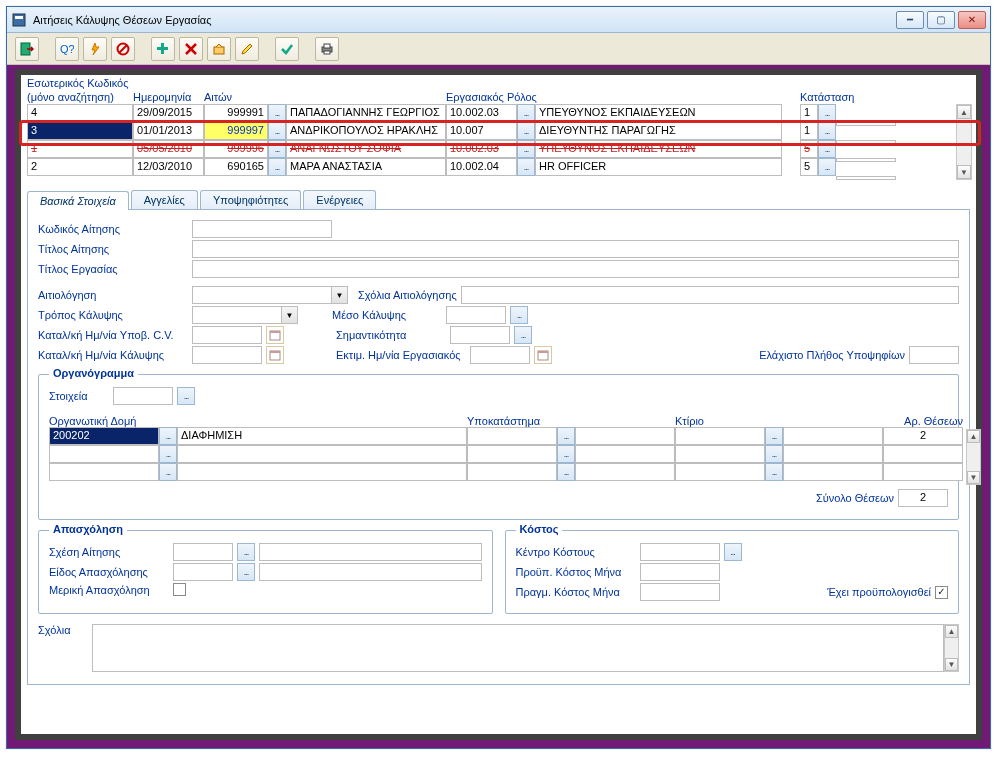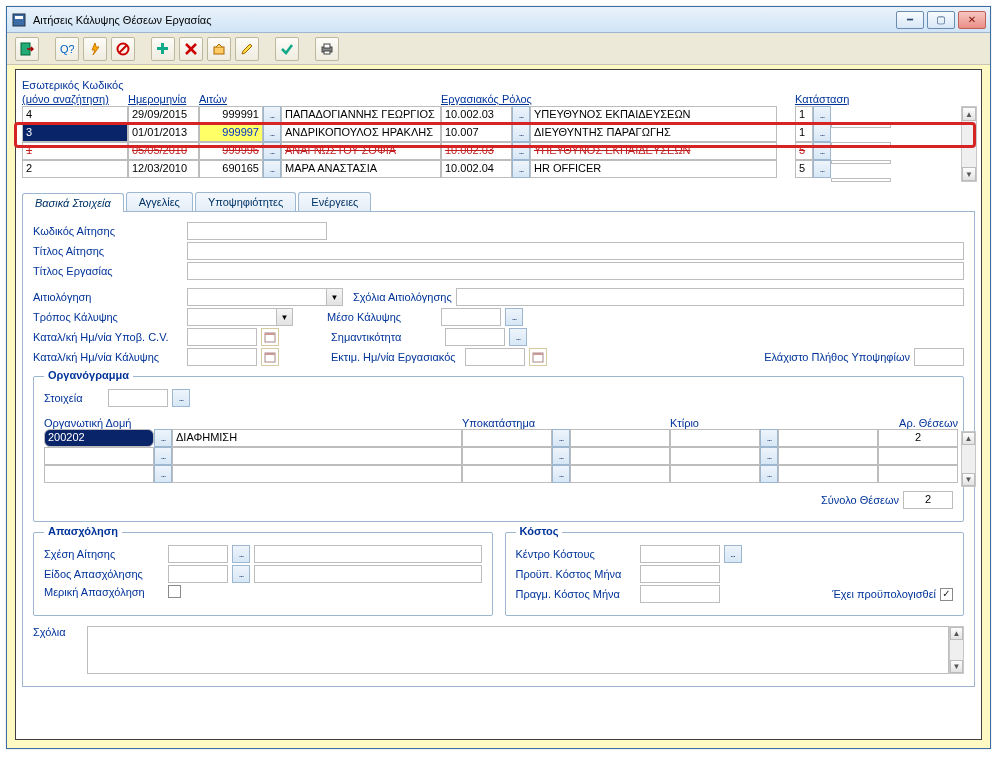--- a/index.html
+++ b/index.html
@@ -1,29 +1,29 @@
 <!DOCTYPE html>
 <html><head>
 <meta charset="utf-8">
 <style>
   * { box-sizing: border-box; font-family: Tahoma, Arial, sans-serif; font-size: 11px; }
   body { margin: 0; background: #fff; padding: 6px; }
-  .window { width: 985px; height: 743px; border: 1px solid #3a6ea5; background: #fef9c3; position: relative; box-shadow: 0 0 0 1px rgba(0,0,0,0.05); }
+  .window { width: 985px; height: 743px; border: 1px solid #3a6ea5; background: #701a75; position: relative; box-shadow: 0 0 0 1px rgba(0,0,0,0.05); }
   .titlebar { height: 26px; background: linear-gradient(#eaf3fb,#cfe4f6); display:flex; align-items:center; padding:0 4px; border-bottom:1px solid #9db7d1;}
   .titlebar .ticon { width:16px;height:16px;margin-right:6px;display:inline-flex;align-items:center;justify-content:center;}
   .titlebar .ttxt { color:#000; flex:1; }
   .winbtns { display:flex; gap:3px; }
   .winbtn { width:28px;height:18px;border:1px solid #6b8bb0;background:linear-gradient(#f7fbff,#d8e7f6);border-radius:2px;display:flex;align-items:center;justify-content:center;color:#2b4b72;font-size:10px;}
   .winbtn.close { background:linear-gradient(#f7c6c2,#e98e85); border-color:#c06058; color:#7a100a;}
   .toolbar { height:32px; background:#ece9d8; display:flex; align-items:center; gap:4px; padding:4px 8px; border-bottom:1px solid #c8c4b4;}
   .tb-sep { width:8px; }
   .tbtn { width:24px;height:24px;border:1px solid #bcb79f;background:linear-gradient(#fdfcf7,#efece0);display:flex;align-items:center;justify-content:center;border-radius:2px;}
-  .content { position:absolute; left:8px; right:8px; top:62px; bottom:8px; background:#fff; border:1px solid #404040; padding:9px 6px 6px 6px; }
+  .content { position:absolute; left:8px; right:8px; top:62px; bottom:8px; background:#fff; border:6px solid #404040; padding:2px 6px 6px 6px; }
   .label-blue { color:#003399; }
-  .grid-head { display:grid; grid-template-columns: 106px 71px 64px 18px 160px 71px 18px 247px 18px 18px 60px 18px; color:#003399; margin-bottom:1px;text-decoration:underline;}
+  .grid-head { display:grid; grid-template-columns: 106px 71px 64px 18px 160px 71px 18px 247px 18px 18px 60px 18px; color:#003399; margin-bottom:1px;}
   .grid-row { display:grid; grid-template-columns: 106px 71px 64px 18px 160px 71px 18px 247px 18px 18px 60px 18px; align-items:stretch; height:18px; }
   .cell { border:1px solid #bdbdbd; padding:1px 3px; background:#fff; overflow:hidden; white-space:nowrap; text-overflow:clip;}
   .cell.sel { background:#0a246a; color:#fff; }
   .cell.num { text-align:right;}
   .lkbtn { width:18px;height:18px;border:1px solid #9db7d1;background:linear-gradient(#eef4fb,#d7e7f6);display:flex;align-items:center;justify-content:center;color:#2b4b72;font-size:9px;letter-spacing:-1px;}
   .grid-zone { position:relative; }
   .scrollcol { position:absolute; right:-2px; top:0; bottom:0; width:16px; background:#efefef; border:1px solid #c8c8c8; display:flex;flex-direction:column;justify-content:space-between;align-items:center;}
   .scrollcol .arr { width:14px;height:14px;background:linear-gradient(#fdfdfd,#e2e2e2);border:1px solid #bcbcbc;display:flex;align-items:center;justify-content:center;font-size:8px;color:#555;}
   .redbox { position:absolute; border:3px solid #d62424; border-radius:4px; pointer-events:none; }
   .tabs { display:flex; margin-top:10px; }
@@ -308,21 +308,21 @@
 
         <div style="display:flex; margin-top:10px; position:relative;">
           <div style="flex:1;">
             <div class="small-grid-head" style="grid-template-columns:110px 18px 290px 90px 18px 100px 90px 18px 100px 80px;">
               <div style="grid-column:1 / span 3;">Οργανωτική Δομή</div>
               <div style="grid-column:4 / span 3;">Υποκατάστημα</div>
               <div style="grid-column:7 / span 3;">Κτίριο</div>
               <div style="text-align:right;">Αρ. Θέσεων</div>
             </div>
             <div style="display:grid;grid-template-columns:110px 18px 290px 90px 18px 100px 90px 18px 100px 80px;">
-              <div class="small-cell" style="background:#0a246a;color:#fff;border-radius:6px;">200202</div>
+              <div class="small-cell" style="background:#0a246a;color:#fff;">200202</div>
               <div class="lkbtn">...</div>
               <div class="small-cell">ΔΙΑΦΗΜΙΣΗ</div>
               <div class="small-cell"></div>
               <div class="lkbtn">...</div>
               <div class="small-cell"></div>
               <div class="small-cell"></div>
               <div class="lkbtn">...</div>
               <div class="small-cell"></div>
               <div class="small-cell" style="text-align:center;">2</div>
             </div>

